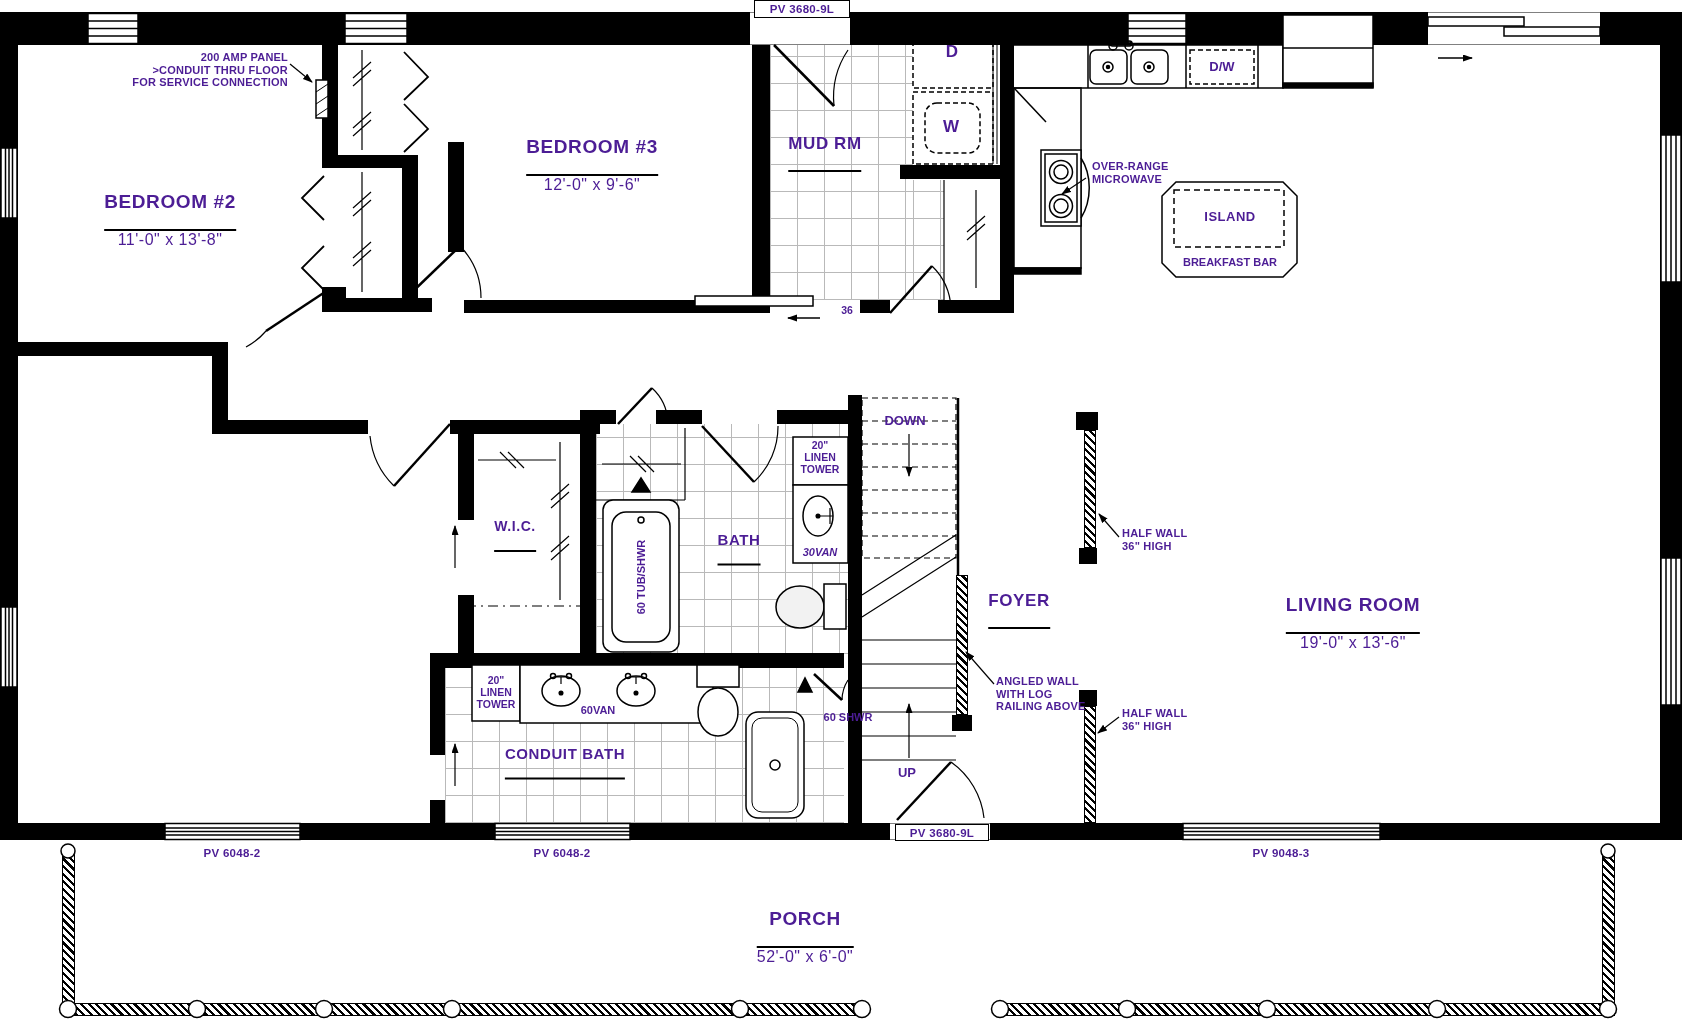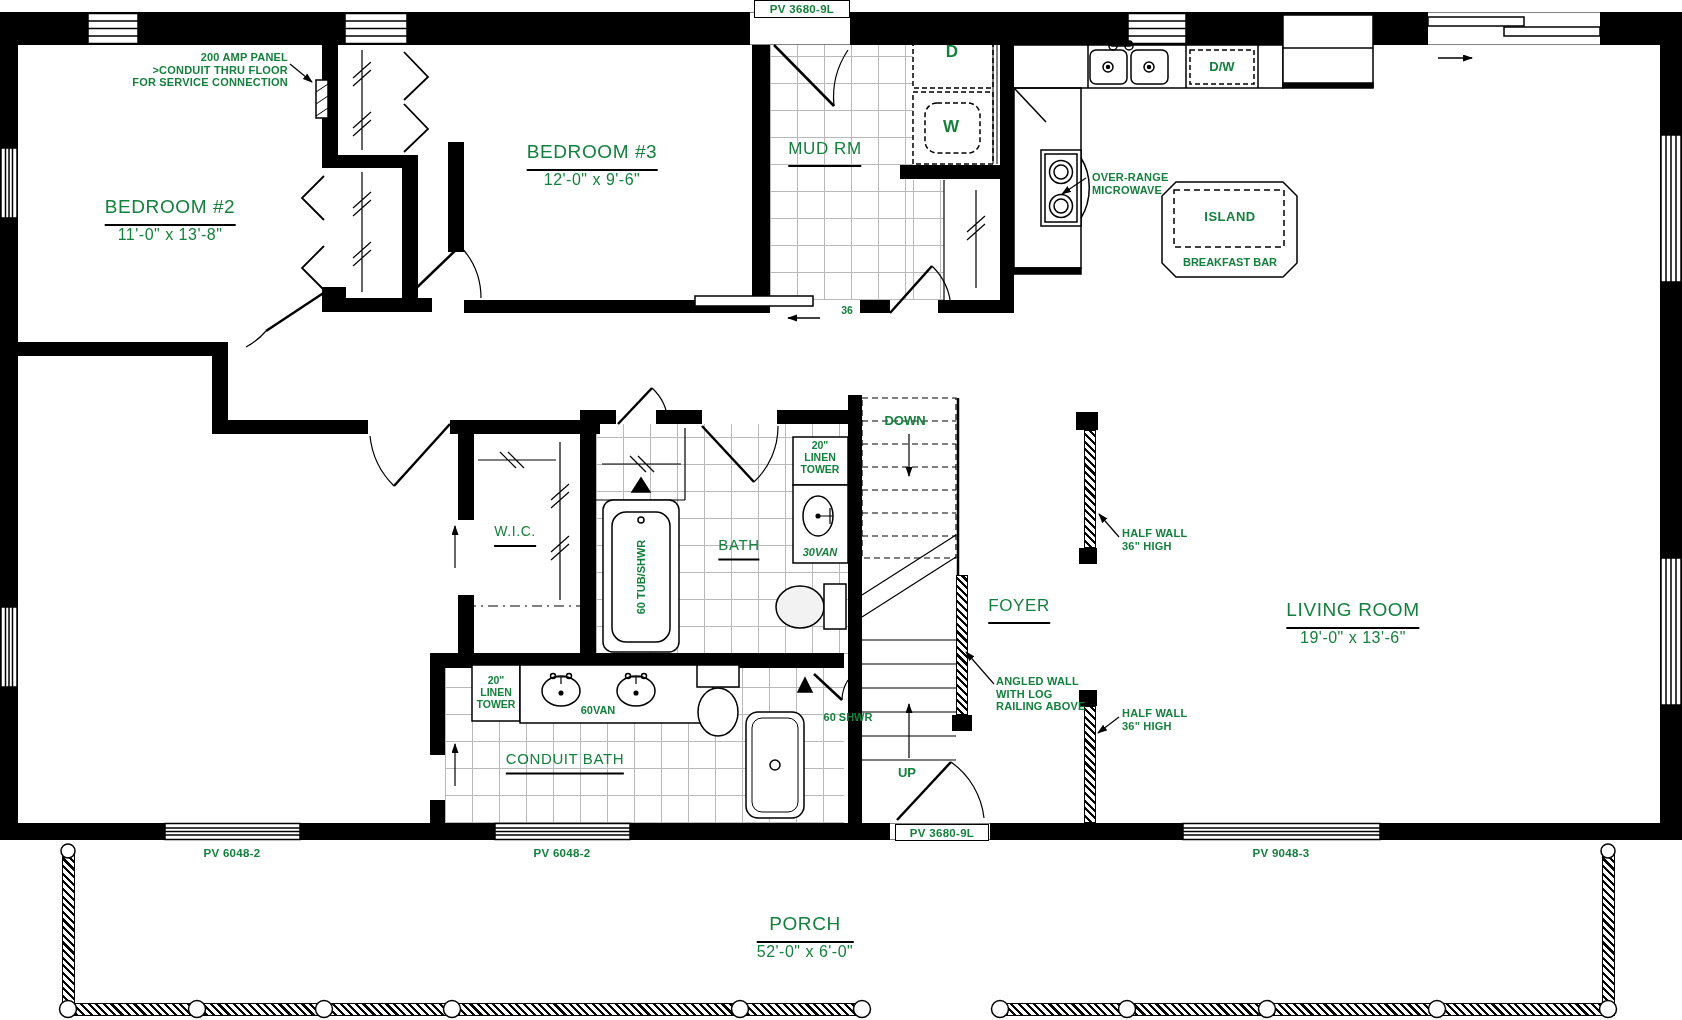--- a/index.html
+++ b/index.html
@@ -1,26 +1,26 @@
 <!DOCTYPE html>
 <html><head>
 <meta charset="utf-8">
 <style>
   html,body{margin:0;padding:0;background:#fff;}
   #plan{position:relative;width:1682px;height:1020px;background:#fff;overflow:hidden;
-        font-family:"Liberation Sans",sans-serif;color:#15803d;}
+        font-family:"Liberation Sans",sans-serif;color:#4c1d95;}
   .wall{position:absolute;background:#000;}
   .tile{position:absolute;background-image:
       repeating-linear-gradient(0deg,#b9b9b9 0 1px,transparent 1px 27px),
       repeating-linear-gradient(90deg,#b9b9b9 0 1px,transparent 1px 27px);}
   .hatch{position:absolute;border:1.5px solid #000;box-sizing:border-box;
       background:repeating-linear-gradient(45deg,#fff 0 3.2px,#000 3.2px 5.4px);}
   svg.lines{position:absolute;left:0;top:0;}
   .lbl{position:absolute;transform:translate(-50%,-50%);white-space:nowrap;text-align:center;}
-  .title{font-weight:normal;font-size:19px;letter-spacing:.6px;border-bottom:2.5px solid #000;padding-bottom:6px;}
+  .title{font-weight:bold;font-size:19px;letter-spacing:.6px;border-bottom:2.5px solid #000;padding-bottom:16px;}
   .t17{font-size:17px;}
   .t15{font-size:15px;}
   .t14{font-size:14px;}
   .dims{font-size:16px;letter-spacing:.5px;}
   .ann{position:absolute;font-size:11px;line-height:12.5px;font-weight:bold;letter-spacing:.2px;}
   .fix{font-size:11px;line-height:12px;font-weight:bold;}
   .pv{font-size:11.5px;font-weight:bold;letter-spacing:.3px;}
   .pvbox{position:absolute;border:1.5px solid #000;background:#fff;display:flex;
          align-items:center;justify-content:center;}
   .big{font-size:17px;font-weight:bold;}
@@ -330,21 +330,21 @@
   <div class="lbl fix" style="left:598px;top:710px;">60VAN</div>
   <div class="lbl rot fix" style="left:641px;top:577px;">60 TUB/SHWR</div>
   <div class="lbl fix" style="left:800px;top:717px;margin-left:48px;">60 SHWR</div>
   <div class="lbl" style="left:847px;top:310px;font-size:10.5px;font-weight:bold;">36</div>
 
   <div class="ann" style="left:128px;top:51px;width:160px;text-align:right;">
     <div>200 AMP PANEL</div>
     <div>&gt;CONDUIT THRU FLOOR</div>
     <div>FOR SERVICE CONNECTION</div>
   </div>
-  <div class="ann" style="left:1092px;top:171px;">
+  <div class="ann" style="left:1092px;top:160px;">
     <div>OVER-RANGE</div>
     <div>MICROWAVE</div>
   </div>
   <div class="ann" style="left:1122px;top:527px;">
     <div>HALF WALL</div>
     <div>36" HIGH</div>
   </div>
   <div class="ann" style="left:1122px;top:707px;">
     <div>HALF WALL</div>
     <div>36" HIGH</div>

